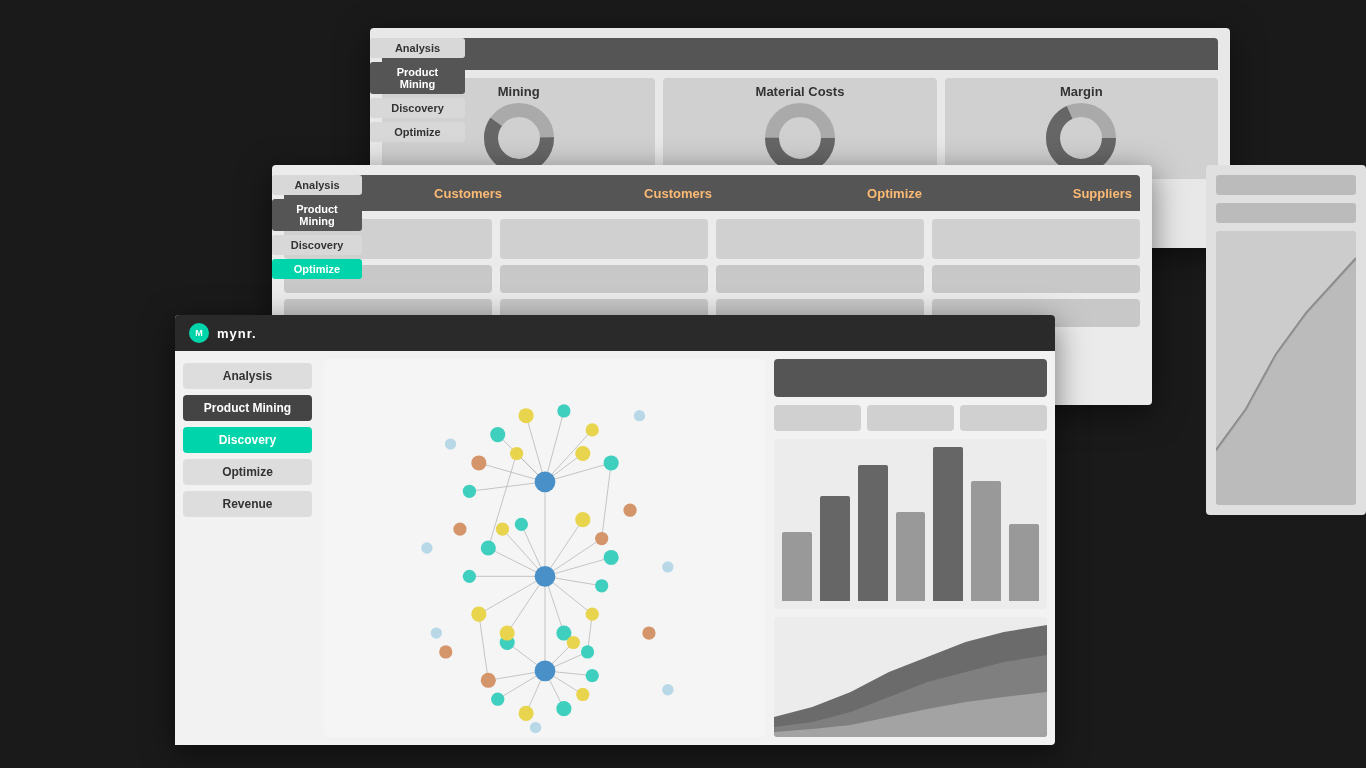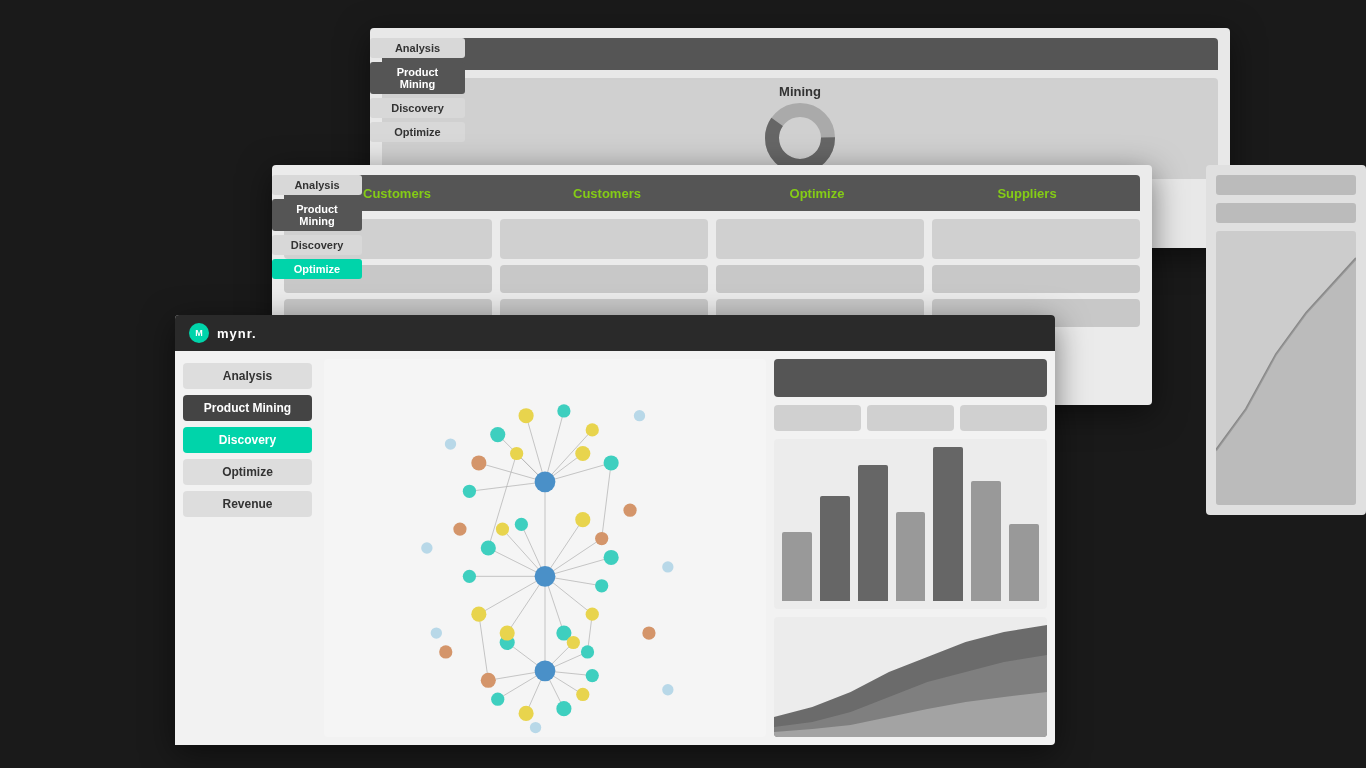--- a/index.html
+++ b/index.html
@@ -72,24 +72,24 @@
       display: flex;
       background: #555;
       height: 36px;
       border-radius: 4px 4px 0 0;
       margin: 10px 12px 8px 12px;
       align-items: center;
       padding: 0 8px;
     }
     .card-2 .tab-label {
       flex: 1;
-      text-align: center;
+      text-align: right;
       font-size: 13px;
       font-weight: bold;
-      color: #84cc16;
+      color: #fdba74;
     }
     .card-2 .content-row {
       display: flex;
       gap: 8px;
       margin: 0 12px;
     }
     .card-2 .content-col {
       flex: 1;
       display: flex;
       flex-direction: column;
@@ -309,20 +309,34 @@
 <body>
 
 <div class="card card-1">
   <div class="top-bar"></div>
   <div class="metrics-row">
     <div class="metric-box">
       <span class="metric-label">Mining</span>
       <svg class="metric-donut" viewBox="0 0 70 70">
         <circle cx="35" cy="35" r="28" fill="none" stroke="#aaa" stroke-width="14"></circle>
         <circle cx="35" cy="35" r="28" fill="none" stroke="#666" stroke-width="14" stroke-dasharray="105 70" stroke-dashoffset="0"></circle>
+      </svg>
+    </div>
+    <div class="metric-box">
+      <span class="metric-label">Material Costs</span>
+      <svg class="metric-donut" viewBox="0 0 70 70">
+        <circle cx="35" cy="35" r="28" fill="none" stroke="#aaa" stroke-width="14"></circle>
+        <circle cx="35" cy="35" r="28" fill="none" stroke="#666" stroke-width="14" stroke-dasharray="88 88" stroke-dashoffset="0"></circle>
+      </svg>
+    </div>
+    <div class="metric-box">
+      <span class="metric-label">Margin</span>
+      <svg class="metric-donut" viewBox="0 0 70 70">
+        <circle cx="35" cy="35" r="28" fill="none" stroke="#aaa" stroke-width="14"></circle>
+        <circle cx="35" cy="35" r="28" fill="none" stroke="#666" stroke-width="14" stroke-dasharray="120 56" stroke-dashoffset="0"></circle>
       </svg>
     </div>
   </div>
 </div>
 
 <div class="sidebar-back">
   <div class="sidebar-item">Analysis</div>
   <div class="sidebar-item active">Product Mining</div>
   <div class="sidebar-item">Discovery</div>
   <div class="sidebar-item">Optimize</div>

